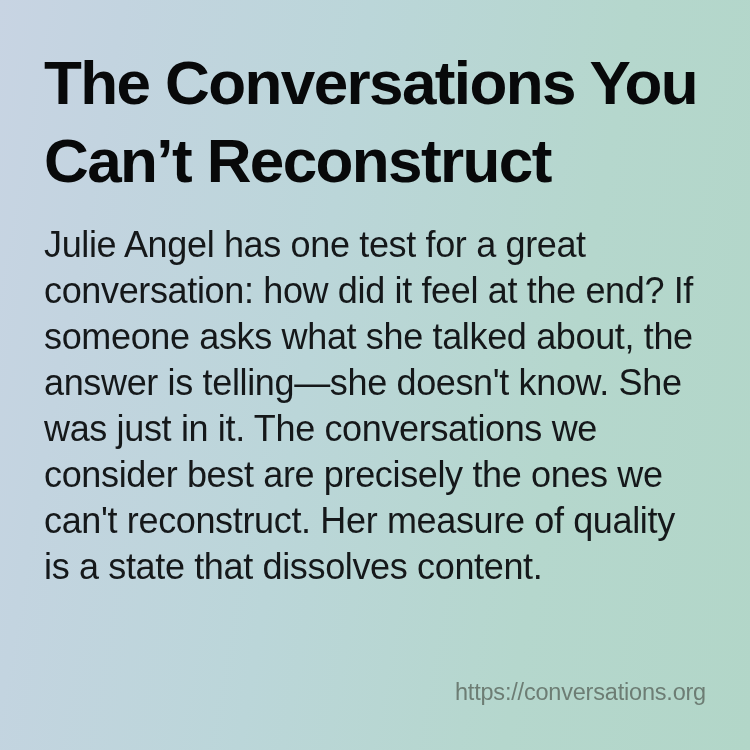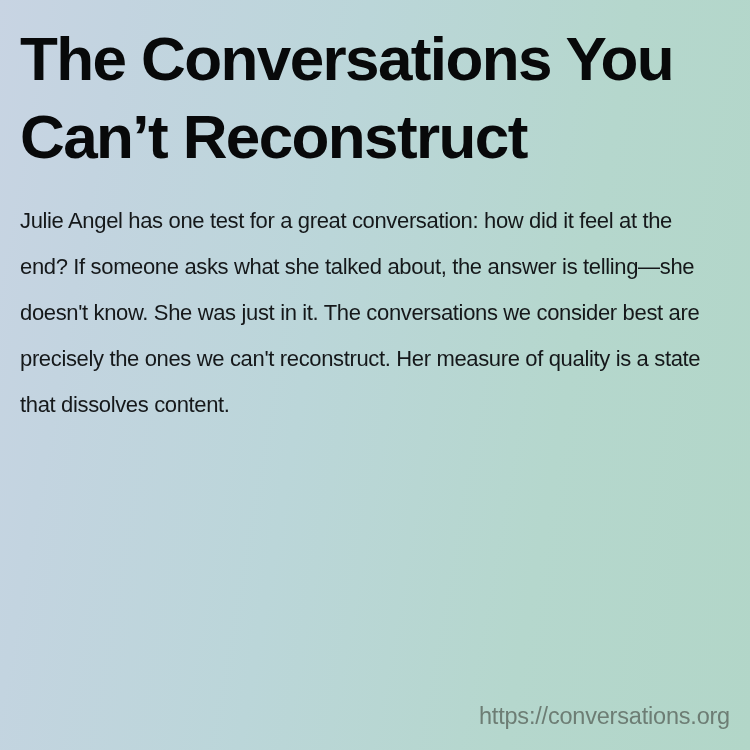--- a/index.html
+++ b/index.html
@@ -13,21 +13,21 @@
     overflow: hidden;
     font-family: "Liberation Sans", sans-serif;
     -webkit-font-smoothing: antialiased;
   }
 
   #quote-card {
     position: relative;
     box-sizing: border-box;
     width: 750px;
     height: 750px;
-    padding: 20px;
+    padding: 44px;
     background-image: linear-gradient(100deg, #c8d4e3 0%, #c3d4e0 14%, #bbd6d9 42%, #b5d7cd 72%, #b2d6c8 100%);
     display: flex;
     flex-direction: column;
   }
 
   #content-block {
     flex: 0 0 auto;
   }
 
   #quote-title {
@@ -37,21 +37,21 @@
     line-height: 78px;
     font-weight: 700;
     letter-spacing: -1.6px;
     color: #08090a;
     max-width: 690px;
   }
 
   #quote-body {
     margin: 22px 0 0 0;
     padding: 0;
-    font-size: 22px;
+    font-size: 36px;
     line-height: 46px;
     font-weight: 400;
     letter-spacing: -0.35px;
     color: #15181a;
     max-width: 692px;
   }
 
   #card-footer {
     margin-top: auto;
     display: flex;

